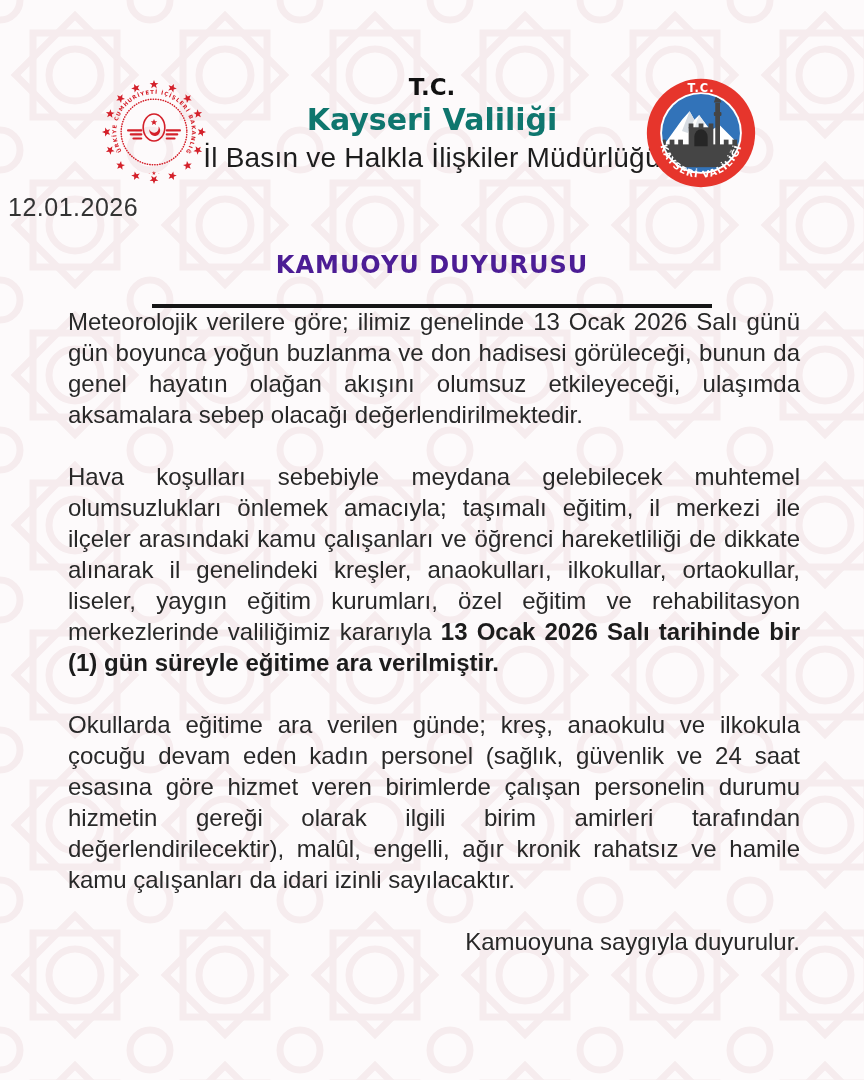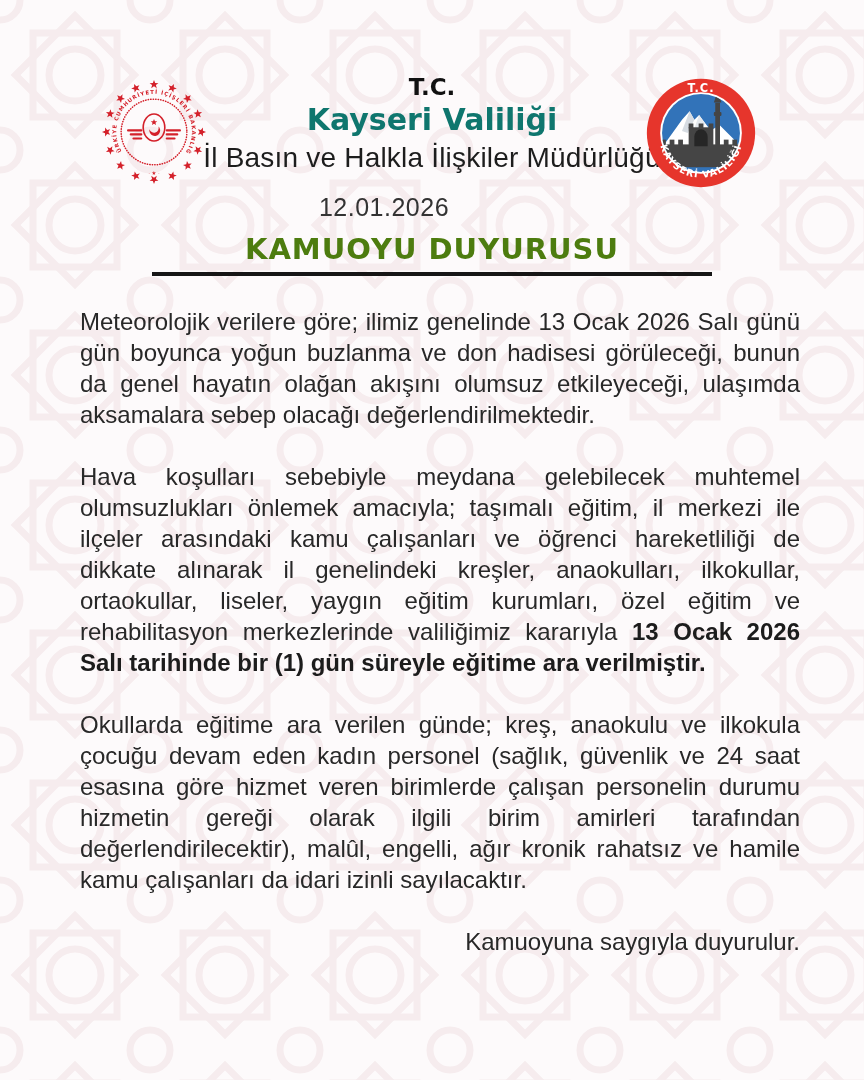--- a/index.html
+++ b/index.html
@@ -19,31 +19,31 @@
   
   .seal-left{left:100px;top:78px;width:108px;height:108px;}
   .seal-right{left:644px;top:76px;width:114px;height:114px;}
 
   
   .header-text{left:0;right:0;top:74px;text-align:center;}
   .org-line1{font-family:"DejaVu Sans",sans-serif;font-weight:700;font-size:23px;line-height:26px;color:#111;}
   .org-line2{font-family:"DejaVu Sans",sans-serif;font-weight:700;font-size:30px;line-height:35px;color:#0f766e;margin-top:2px;}
   .org-line3{font-weight:400;font-size:28px;line-height:32px;color:#1d1d1d;margin-top:5px;letter-spacing:.2px;}
 
-  .date-line{left:8px;right:104px;top:194px;text-align:center;font-size:25px;line-height:26px;color:#333;letter-spacing:.5px;}
+  .date-line{left:8px;right:104px;top:194px;text-align:left;font-size:25px;line-height:26px;color:#333;letter-spacing:.5px;}
 
   .title-wrap{left:0;right:0;top:233px;text-align:center;}
   .title{
     font-family:"DejaVu Sans",sans-serif;
-    font-weight:800;font-size:29px;line-height:32px;
-    letter-spacing:1px;color:#4d7c0f;margin:0;display:inline-block;
+    font-weight:800;font-size:24px;line-height:32px;
+    letter-spacing:1px;color:#4c1d95;margin:16px;display:inline-block;
   }
   .title-rule{width:560px;height:4px;background:#161616;margin:7px auto 0;}
 
-  .body-text{left:80px;right:64px;top:306px;}
+  .body-text{left:68px;right:64px;top:306px;}
   .body-text p{
     margin:0 0 31px 0;
     font-size:24px;line-height:31px;
     text-align:justify;
     color:#282828;
   }
   .body-text p.closing{text-align:right;margin-bottom:0;margin-left:42px;}
   .body-text strong{font-weight:700;color:#1c1c1c;}
 </style>
 </head>

